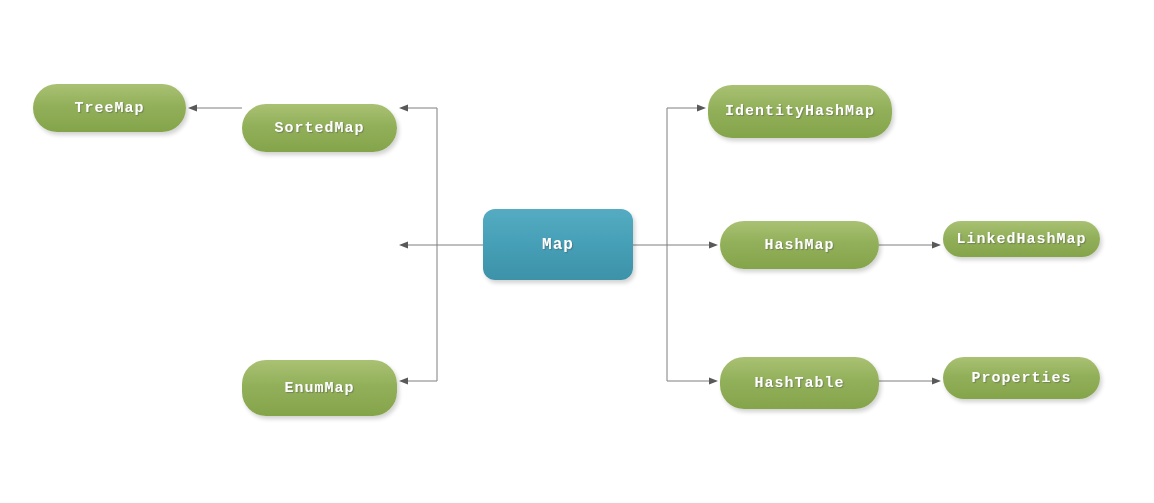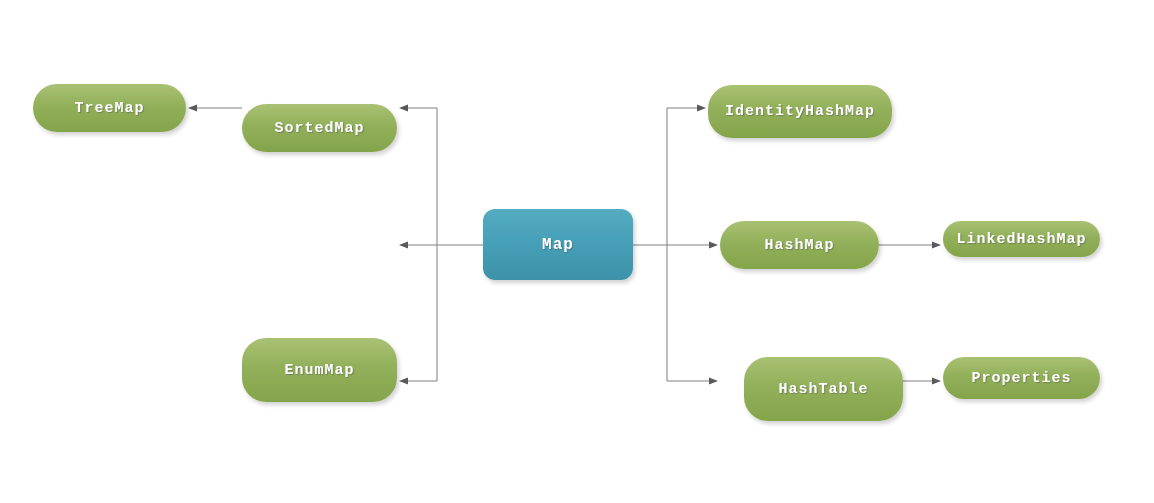--- a/index.html
+++ b/index.html
@@ -24,26 +24,26 @@
     cursor:default;
   }
   .node--root{
     border-radius:12px;
     font-size:16px;
     background:linear-gradient(180deg,#55acc2 0%,#459fb6 50%,#3d92a8 100%);
   }
   .n-treemap        {left:33px; top:84px; width:153px;height:48px;}
   .n-sortedmap      {left:242px;top:84px; width:155px;height:48px;margin-top:20px;}
   .n-weakhashmap    {left:242px;top:221px;width:155px;height:48px;}
-  .n-enummap        {left:242px;top:338px;width:155px;height:64px;}
+  .n-enummap        {left:242px;top:360px;width:155px;height:56px;}
   .n-map            {left:483px;top:209px;width:150px;height:71px;}
   .n-identityhashmap{left:708px;top:85px; width:184px;height:53px;}
   .n-hashmap        {left:720px;top:221px;width:159px;height:48px;}
   .n-linkedhashmap  {left:943px;top:221px;width:157px;height:36px;}
-  .n-hashtable      {left:744px;top:357px;width:159px;height:64px;}
+  .n-hashtable      {left:720px;top:357px;width:159px;height:52px;}
   .n-properties     {left:943px;top:357px;width:157px;height:42px;}
 </style>
 </head>
 <body>
 
 <div class="canvas">
 
   <svg class="connectors" viewBox="0 0 1154 503" xmlns="http://www.w3.org/2000/svg">
 
     <g>

